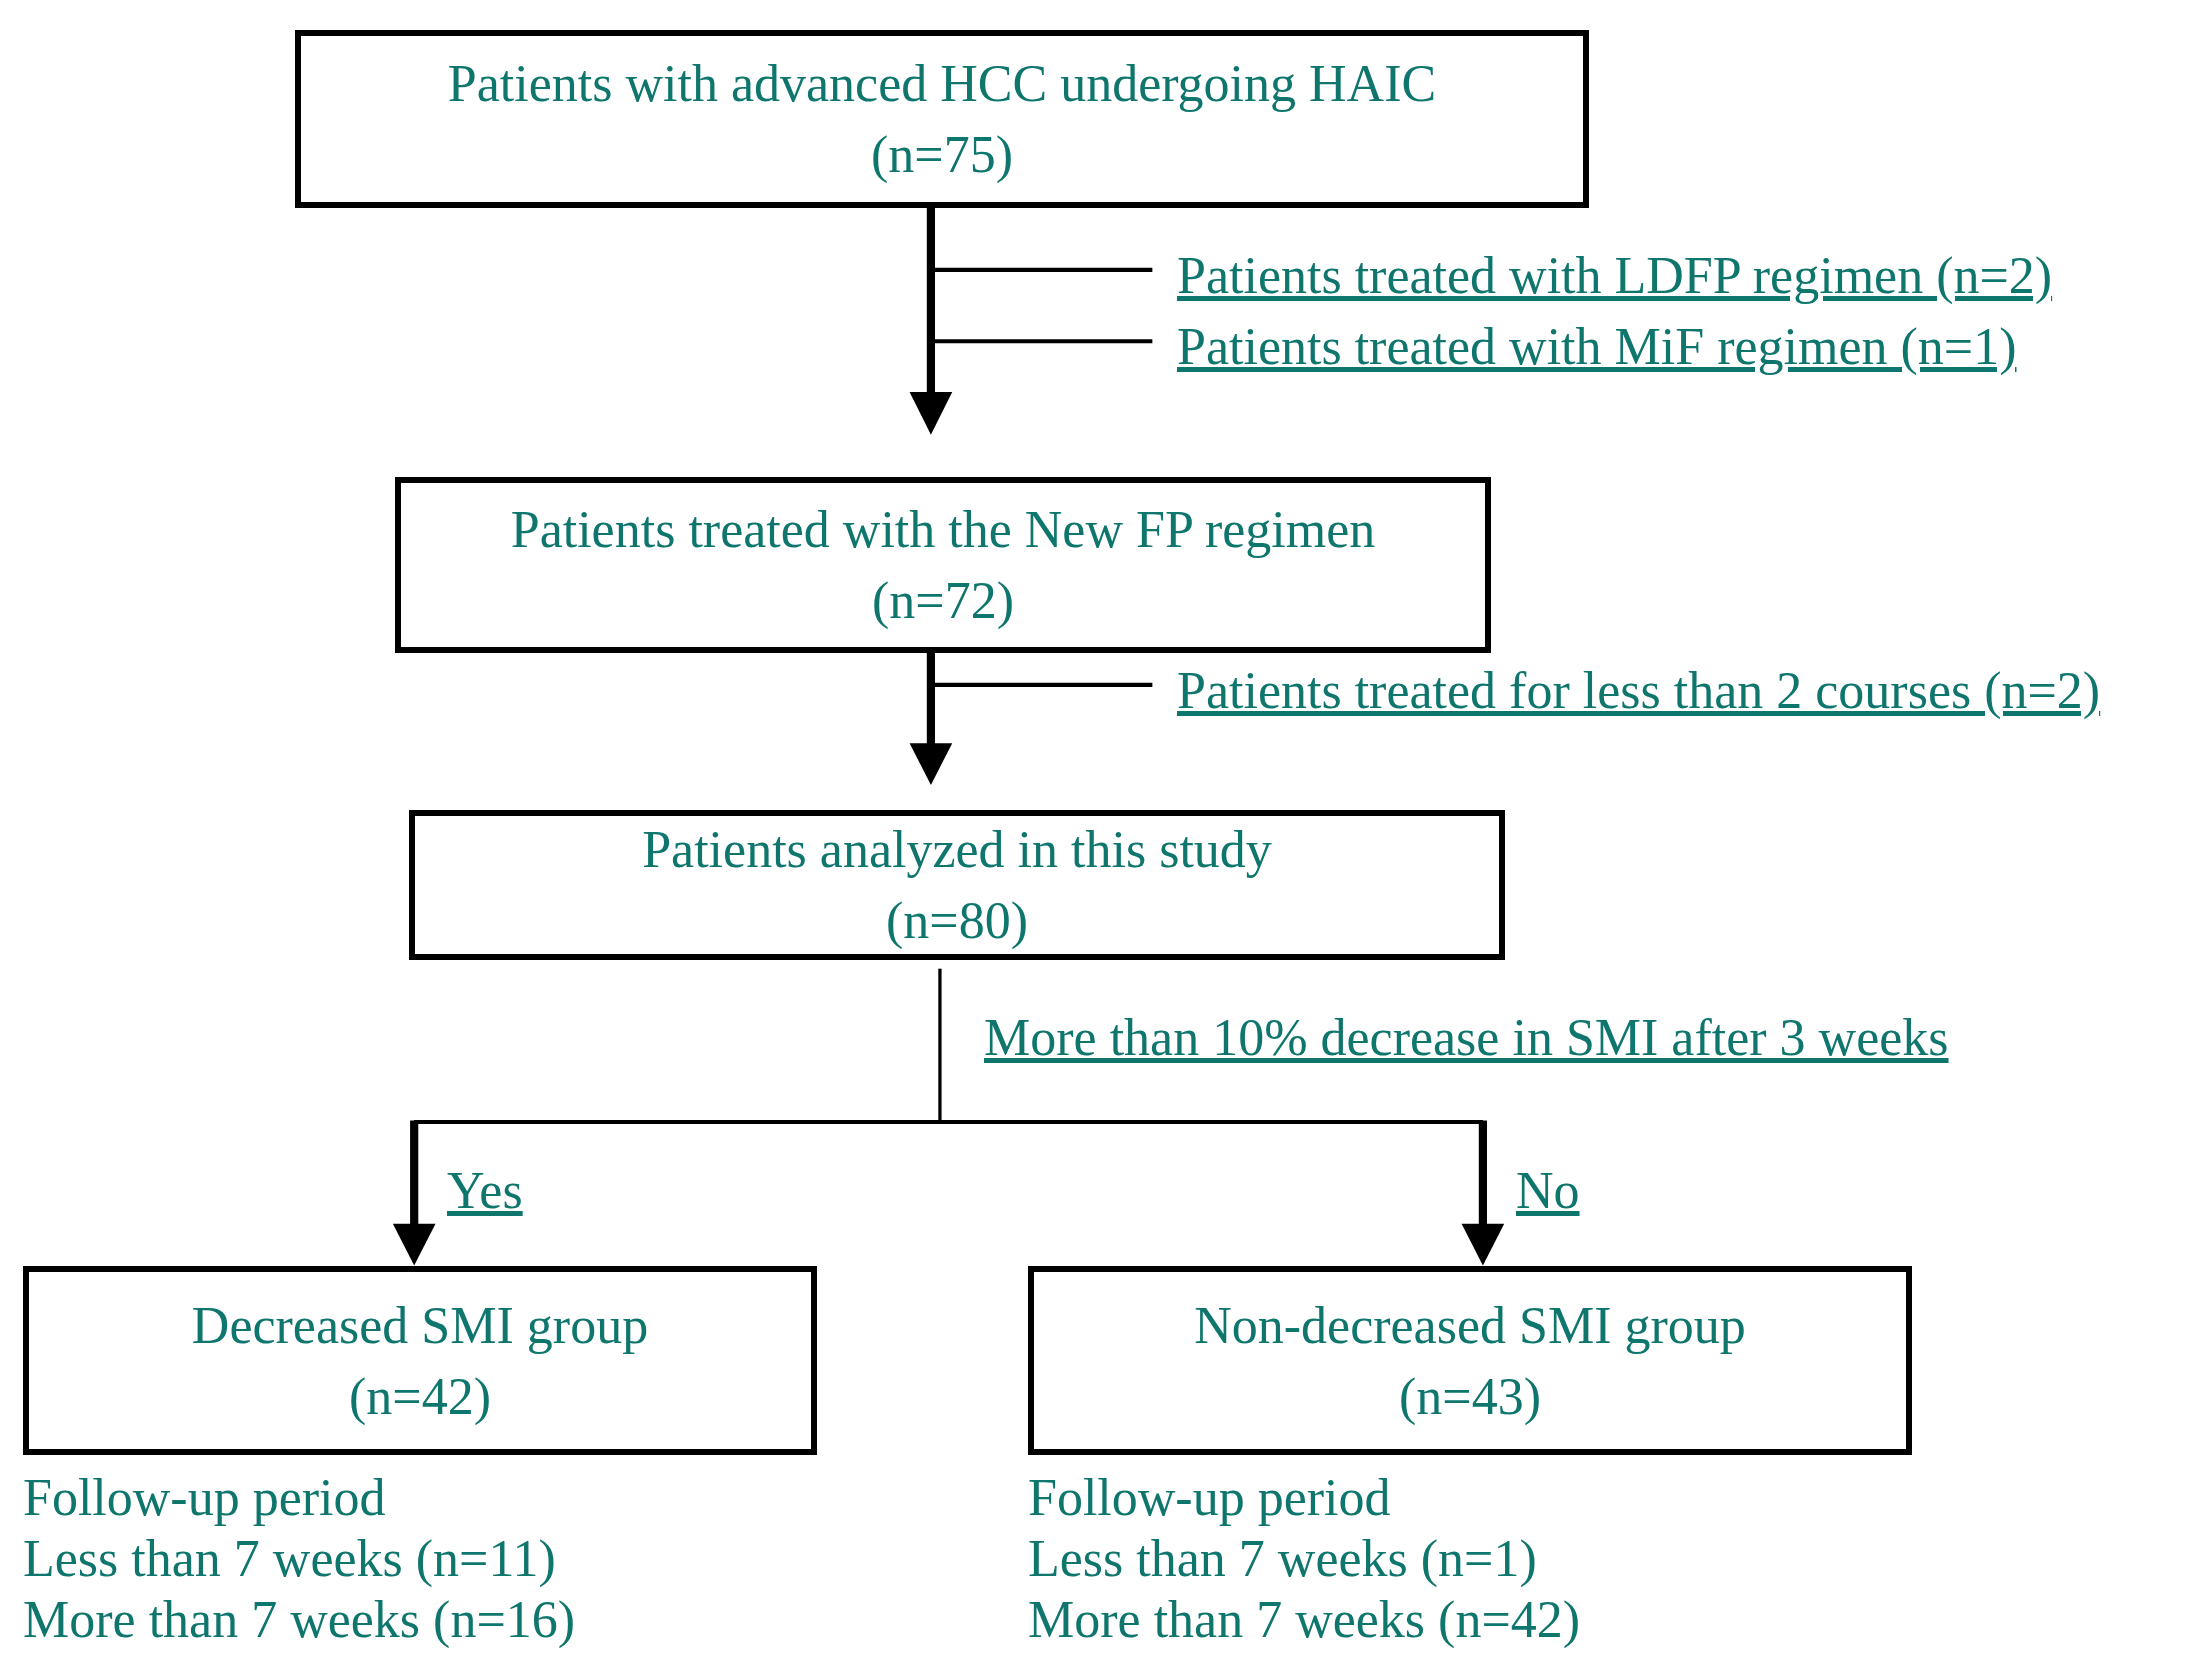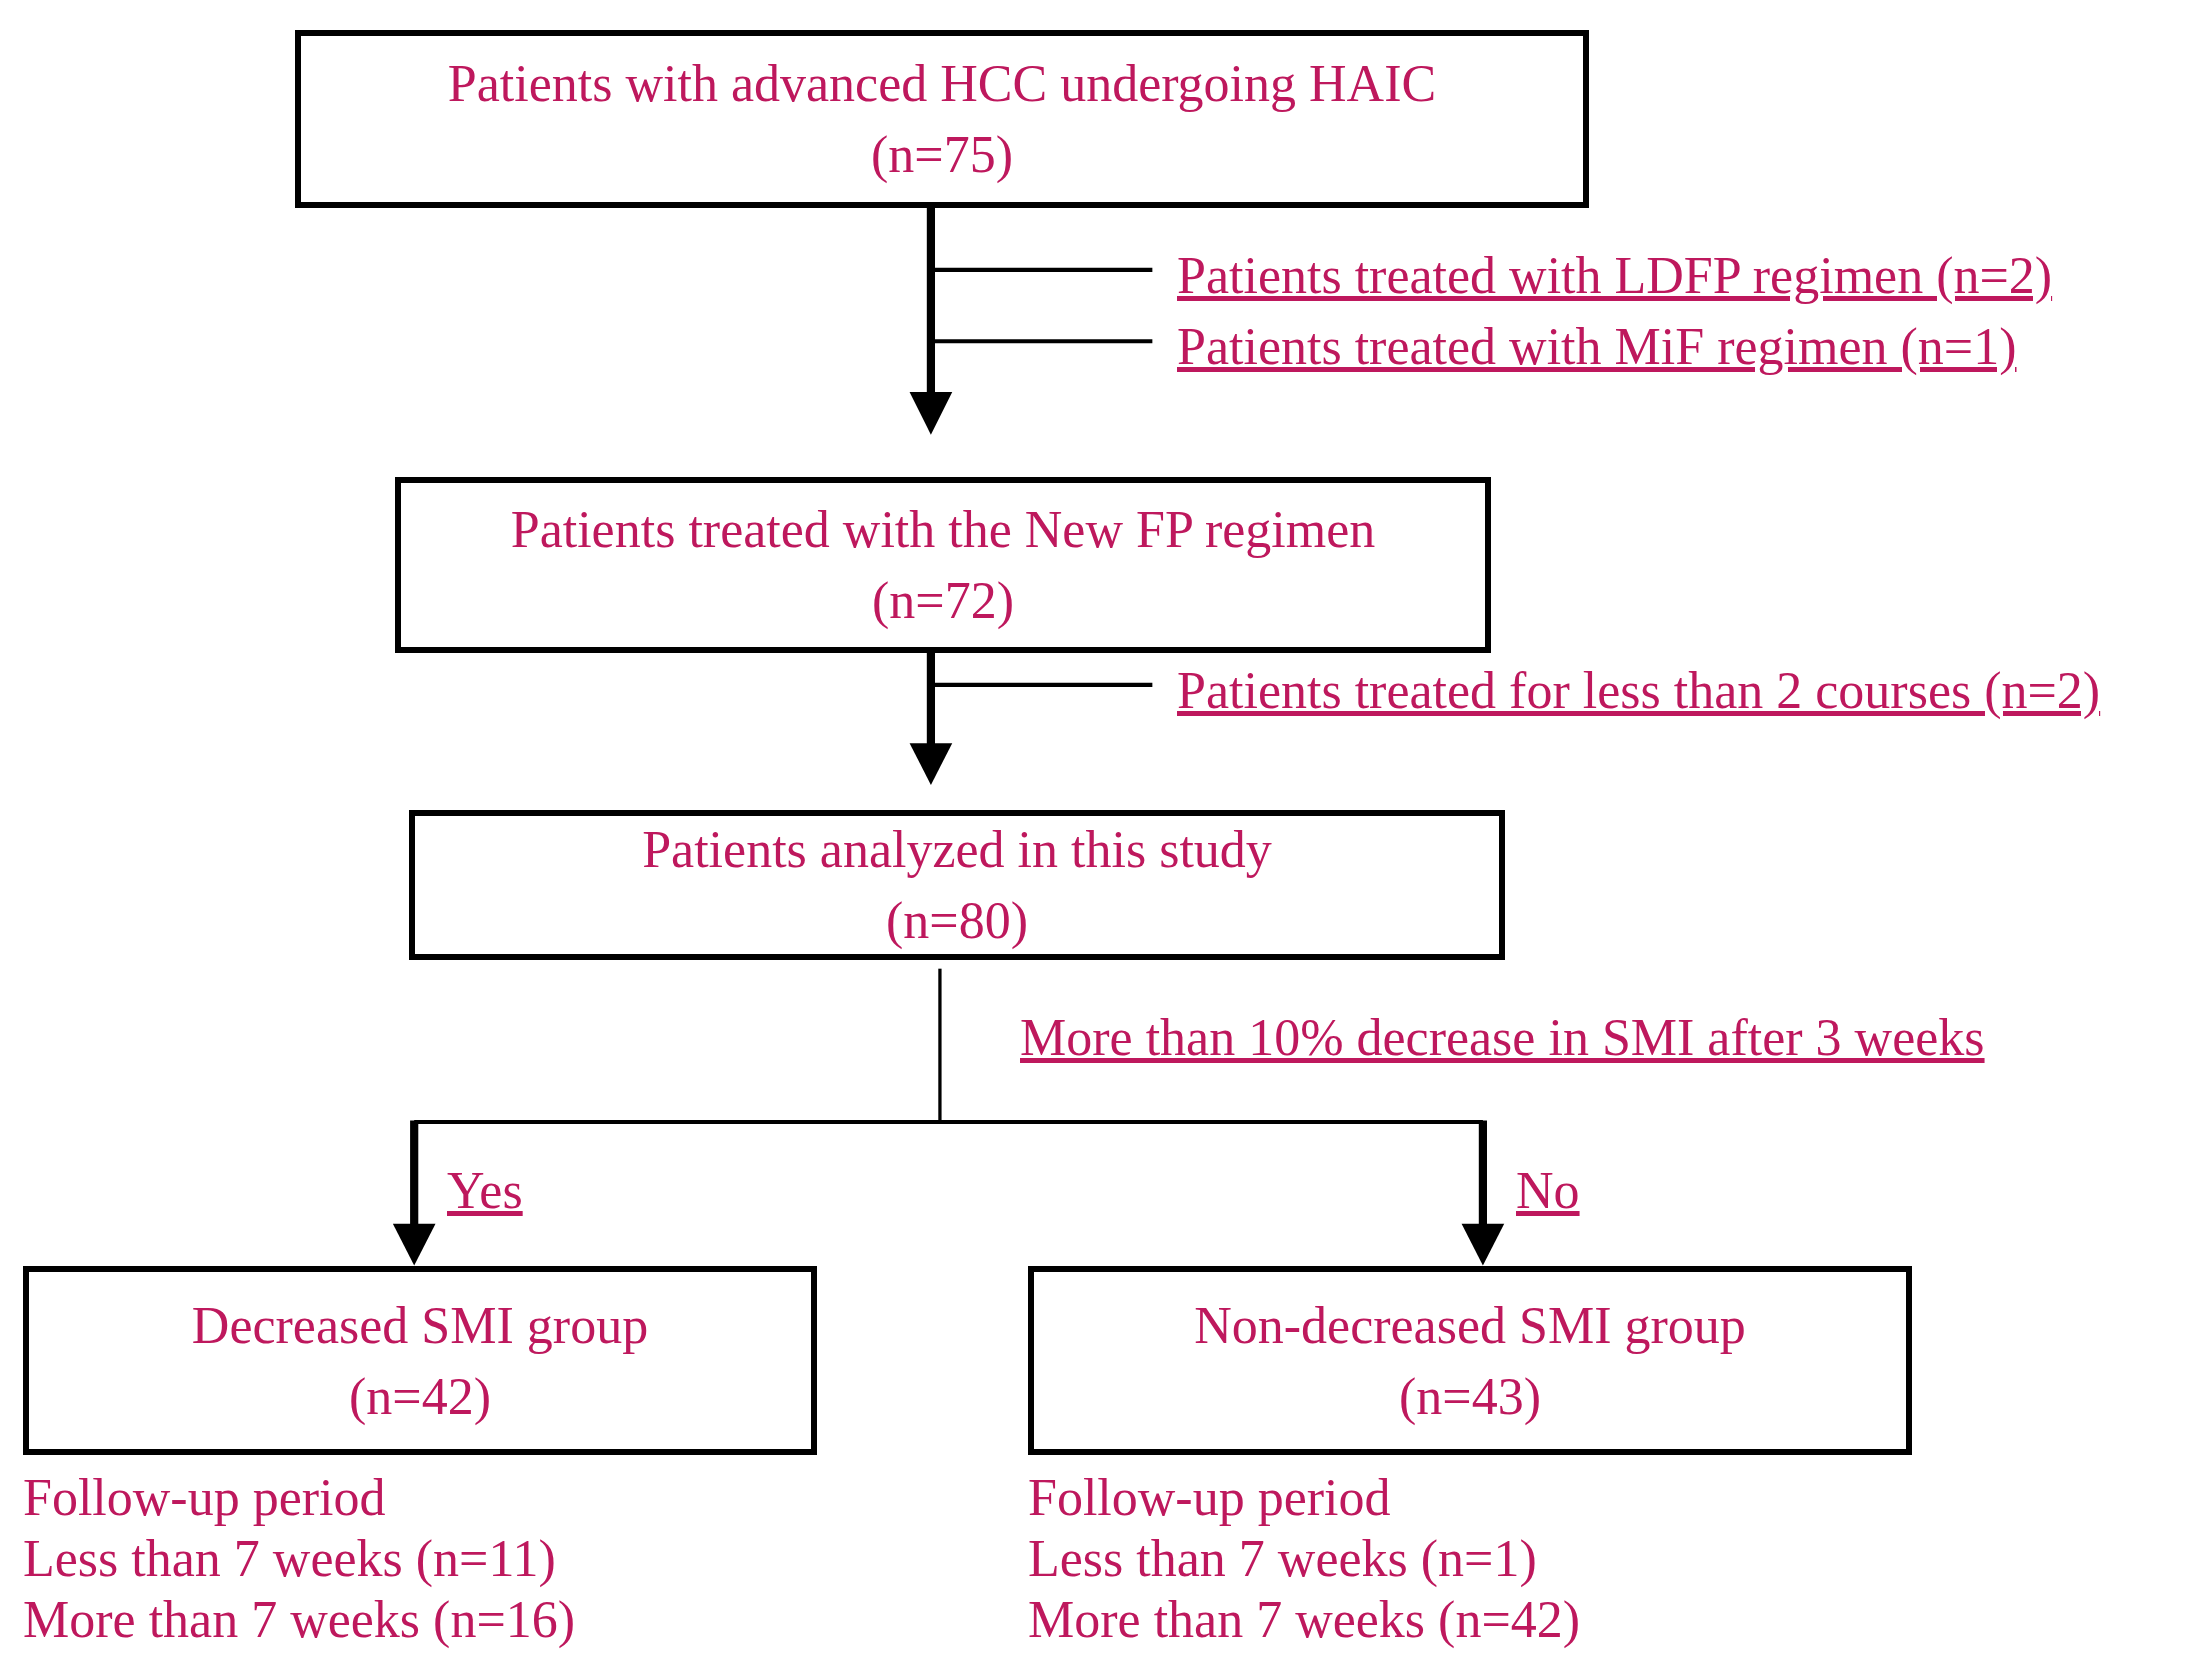--- a/index.html
+++ b/index.html
@@ -6,21 +6,21 @@
     margin: 0;
     padding: 0;
     background: #ffffff;
   }
   #stage {
     position: relative;
     width: 2194px;
     height: 1679px;
     background: #ffffff;
     font-family: "Liberation Serif", "DejaVu Serif", serif;
-    color: #be185d;
+    color: #0f766e;
     overflow: hidden;
   }
   #connectors {
     position: absolute;
     left: 0;
     top: 0;
     width: 2194px;
     height: 1679px;
   }
   .box {
@@ -46,21 +46,21 @@
   .side-label {
     position: absolute;
     font-size: 52px;
     line-height: 71px;
     white-space: nowrap;
     text-decoration: underline;
   }
   .lbl-ldfp      { left: 1177px; top: 240px; }
   .lbl-mif       { left: 1177px; top: 311px; }
   .lbl-courses   { left: 1177px; top: 655px; }
-  .lbl-condition { left: 984px; top: 1002px; margin-left: 36px; }
+  .lbl-condition { left: 984px; top: 1002px; }
   .lbl-yes       { left: 447px;  top: 1155px; }
   .lbl-no        { left: 1516px; top: 1155px; text-align: center; }
 
   .followup {
     position: absolute;
     top: 1467px;
     text-align: left;
     font-size: 52px;
     line-height: 61px;
     white-space: nowrap;

